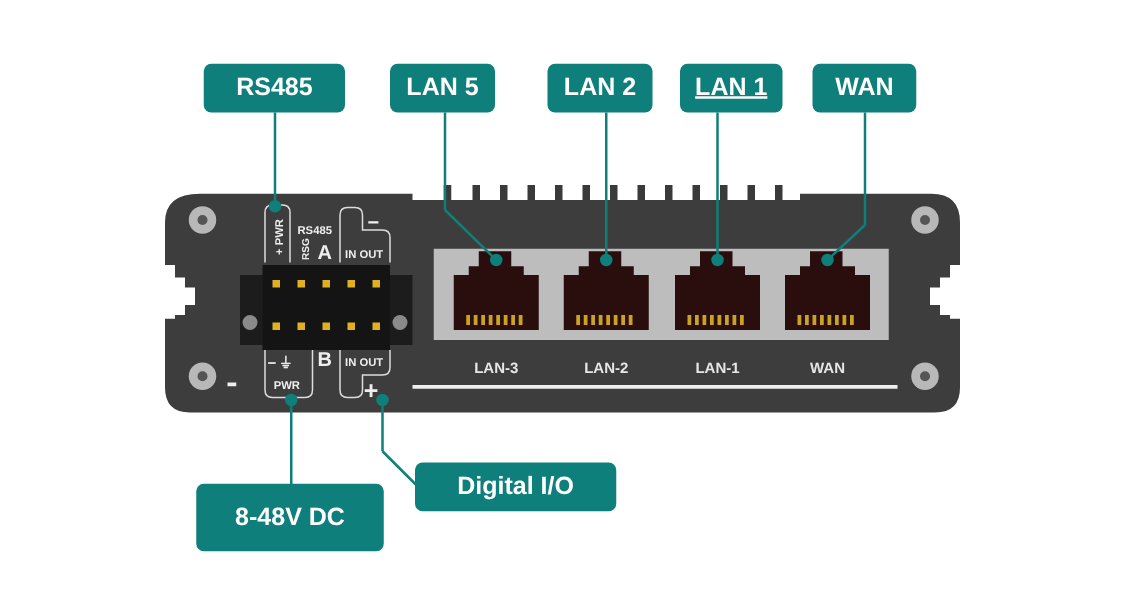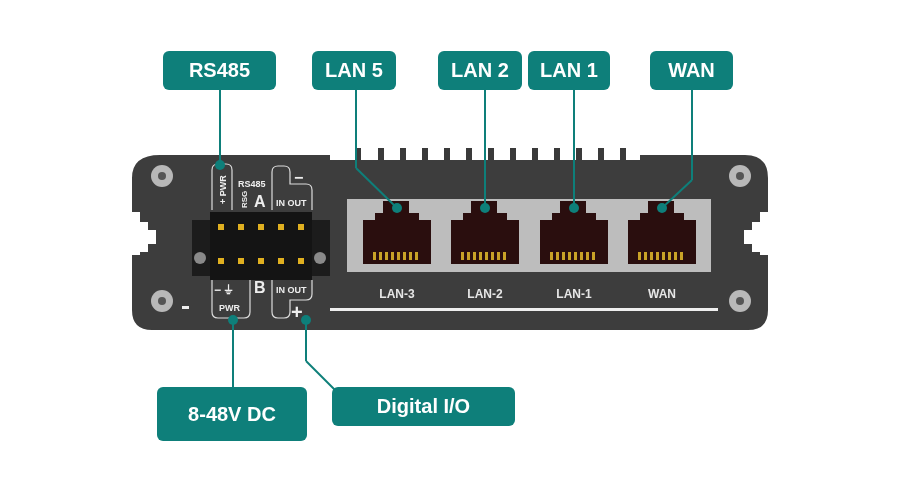--- a/index.html
+++ b/index.html
@@ -164,16 +164,16 @@
     <circle cx="574" cy="208" r="5"></circle>
       <circle cx="662" cy="208" r="5"></circle>
     <circle cx="233" cy="320" r="5"></circle>
       <circle cx="306" cy="320" r="5"></circle>
   </g>
 </svg>
 
 <div class="callout" style="left:163px;top:51px;width:113px;height:39px;">RS485</div>
 <div class="callout" style="left:312px;top:51px;width:84px;height:39px;">LAN 5</div>
 <div class="callout" style="left:422px;top:51px;width:84px;height:39px;margin-left:16px;">LAN 2</div>
-<div class="callout" style="left:528px;top:51px;width:82px;height:39px;">LAN 1</div>
+<div class="callout" style="left:544px;top:51px;width:82px;height:39px;text-decoration:underline;">LAN 1</div>
 <div class="callout" style="left:650px;top:51px;width:83px;height:39px;">WAN</div>
 <div class="callout" style="left:157px;top:387px;width:150px;height:54px;">8-48V DC</div>
-<div class="callout" style="left:332px;top:387px;width:183px;height:39px;">Digital I/O</div>
+<div class="callout" style="left:332px;top:370px;width:161px;height:39px;">Digital I/O</div>
 
 </body></html>

